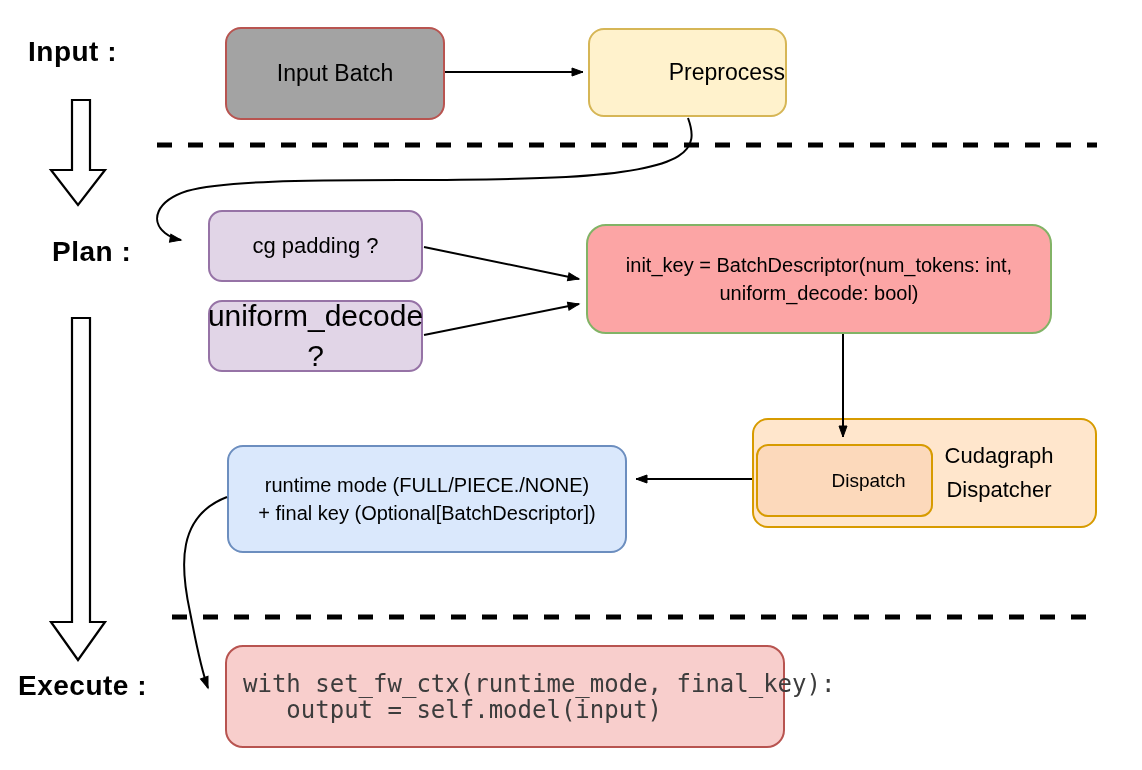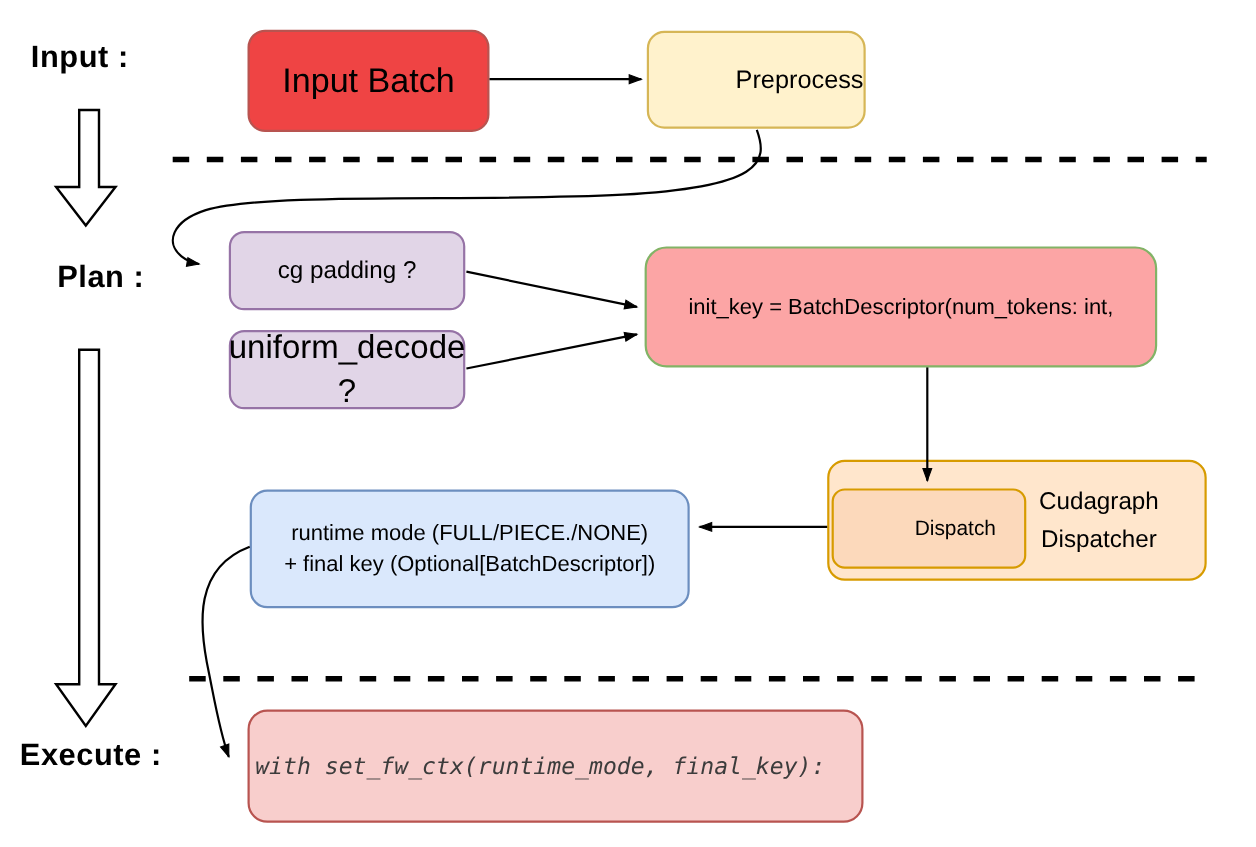--- a/index.html
+++ b/index.html
@@ -13,42 +13,42 @@
   .lbl-input   { left:28px;  top:36px; }
   .lbl-plan    { left:52px;  top:236px; }
   .lbl-execute { left:18px;  top:670px; }
 
   .node {
     position:absolute; box-sizing:border-box; border:2px solid;
     display:flex; flex-direction:column; align-items:center; justify-content:center;
     text-align:center; line-height:1.35;
   }
   .n-input-batch { left:225px; top:27px;  width:220px; height:93px;  border-radius:16px;
-                   background:#ef4444; border-color:#b85450; font-size:31px; }
+                   background:#a3a3a3; border-color:#b85450; font-size:23px; }
   .n-preprocess  { left:588px; top:28px;  width:199px; height:89px;  border-radius:16px;
                    background:#fff2cc; border-color:#d6b656; font-size:23px;align-items:flex-end; }
   .n-cg-padding  { left:208px; top:210px; width:215px; height:72px;  border-radius:14px;
                    background:#e1d5e7; border-color:#9673a6; font-size:22px; }
   .n-uniform     { left:208px; top:300px; width:215px; height:72px;  border-radius:14px;
                    background:#e1d5e7; border-color:#9673a6; font-size:30px; }
   .n-init-key    { left:586px; top:224px; width:466px; height:110px; border-radius:20px;
                    background:#fca5a5; border-color:#82b366; font-size:20px; line-height:1.4; }
   .n-cudagraph   { left:752px; top:418px; width:345px; height:110px; border-radius:16px;
                    background:#ffe6cc; border-color:#d79b00; font-size:22px;
                    align-items:flex-end; justify-content:center; padding-right:16px; }
   .n-cudagraph .txt { width:160px; text-align:center; line-height:1.55; }
   .n-dispatch    { left:756px; top:444px; width:177px; height:73px;  border-radius:12px;
                    background:#fcd9bb; border-color:#d79b00; font-size:19px;padding-left:48px; }
   .n-runtime     { left:227px; top:445px; width:400px; height:108px; border-radius:16px;
                    background:#dae8fc; border-color:#6c8ebf; font-size:20px; line-height:1.4; }
   .n-code        { left:225px; top:645px; width:560px; height:103px; border-radius:18px;
                    background:#f8cecc; border-color:#b85450;
                    font-family:"DejaVu Sans Mono","Liberation Mono",monospace;
-                   font-size:21px; line-height:26px; color:#3c3c3c;
-                   align-items:flex-start; justify-content:center; padding-left:5px;font-style:italic; }
+                   font-size:24px; line-height:26px; color:#3c3c3c;
+                   align-items:flex-start; justify-content:center; padding-left:16px; }
   .n-code div { white-space:pre; text-align:left; }
 </style>
 </head>
 <body>
 
 <div class="canvas">
 
   <div class="stage-label lbl-input">Input :</div>
   <div class="stage-label lbl-plan">Plan :</div>
   <div class="stage-label lbl-execute">Execute :</div>
@@ -64,40 +64,42 @@
   <div class="node n-cg-padding">
     <div>cg padding ?</div>
   </div>
 
   <div class="node n-uniform">
     <div>uniform_decode ?</div>
   </div>
 
   <div class="node n-init-key">
     <div>init_key = BatchDescriptor(num_tokens: int,</div>
+    <div>uniform_decode: bool)</div>
   </div>
 
   <div class="node n-cudagraph">
     <div class="txt">
       <div>Cudagraph</div>
       <div>Dispatcher</div>
     </div>
   </div>
 
   <div class="node n-dispatch">
     <div>Dispatch</div>
   </div>
 
   <div class="node n-runtime">
     <div>runtime mode (FULL/PIECE./NONE)</div>
     <div>+ final key (Optional[BatchDescriptor])</div>
   </div>
 
   <div class="node n-code">
     <div>with set_fw_ctx(runtime_mode, final_key):</div>
+    <div>   output = self.model(input)</div>
   </div>
 
   <svg class="wires" viewBox="0 0 1142 770">
     <defs>
       <marker id="arw" markerUnits="userSpaceOnUse" markerWidth="16" markerHeight="12" refX="13" refY="6" orient="auto">
         <path d="M2,2 L13,6 L2,10 Z" fill="#000" stroke="#000" stroke-width="1"></path>
       </marker>
     </defs>
 
     <line x1="157" y1="145" x2="1097" y2="145" stroke="#000" stroke-width="5" stroke-dasharray="15 16"></line>

